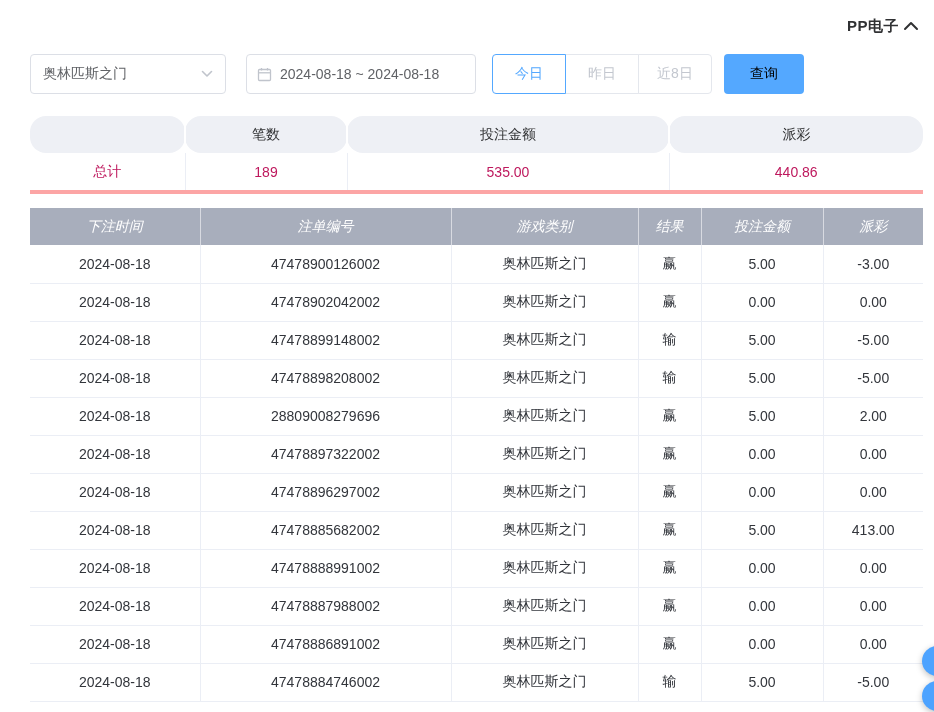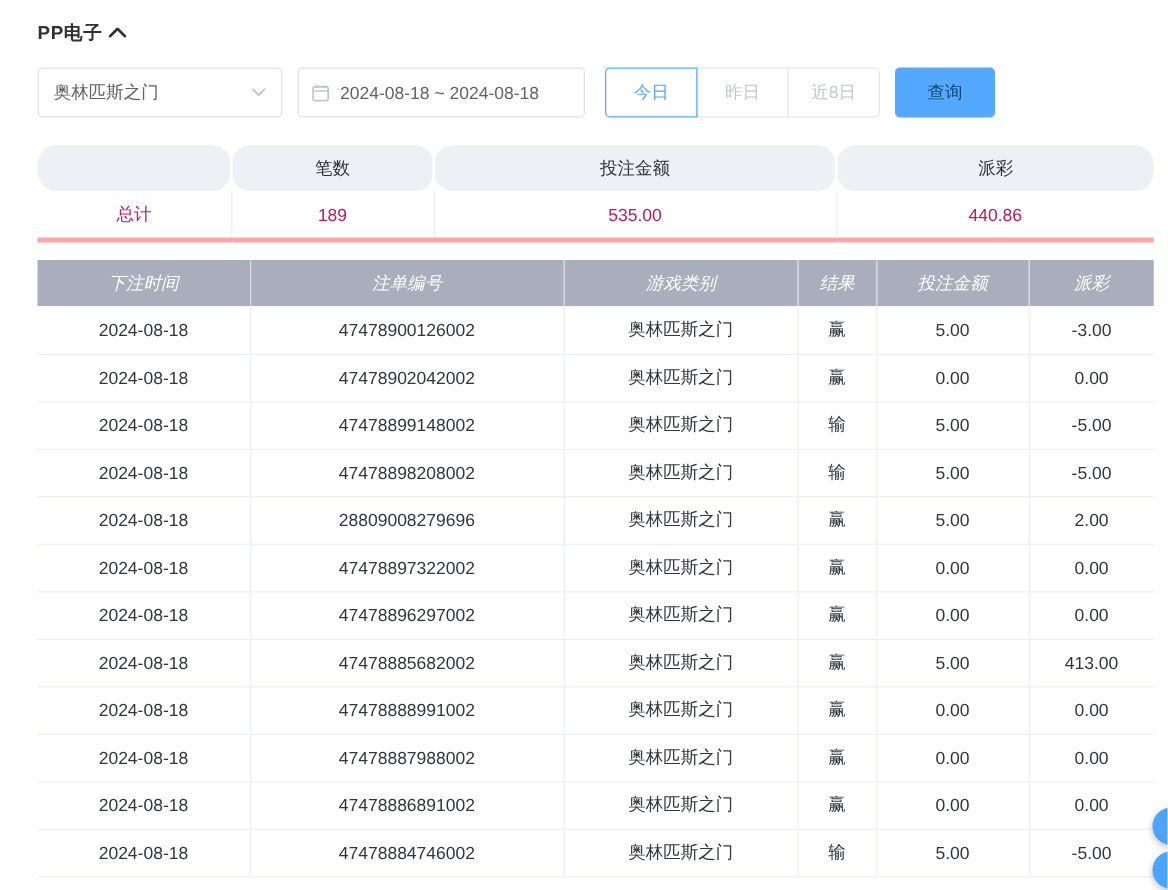--- a/index.html
+++ b/index.html
@@ -7,47 +7,47 @@
   body {
     overflow: hidden;
     background: #ffffff;
     font-family: "Liberation Sans", "DejaVu Sans", sans-serif;
     color: #303133;
     position: relative;
   }
   .wrap { padding: 14px 11px 0 30px; }
 
   
-  .header-row { display: flex; justify-content: flex-start; align-items: center; height: 24px; }
+  .header-row { display: flex; justify-content: flex-end; align-items: center; height: 24px; }
   .title { font-size: 15px; font-weight: bold; color: #303133; letter-spacing: .5px; }
   .collapse-btn { background: none; border: none; cursor: pointer; padding: 2px 4px; line-height: 0; }
 
   
   .filter-row { margin-top: 16px; display: flex; align-items: center; }
   .select-box {
     width: 196px; height: 40px; border: 1px solid #dcdfe6; border-radius: 4px;
     display: flex; align-items: center; justify-content: space-between;
     padding: 0 12px; font-size: 14px; color: #606266; background: #fff; cursor: pointer;
   }
   .date-box {
-    margin-left: 12px; width: 230px; height: 40px; border: 1px solid #dcdfe6; border-radius: 4px;
+    margin-left: 20px; width: 230px; height: 40px; border: 1px solid #dcdfe6; border-radius: 4px;
     display: flex; align-items: center; gap: 8px;
     padding: 0 10px; font-size: 14px; color: #606266; background: #fff; cursor: pointer; white-space: nowrap;
   }
   .btn-group { margin-left: 16px; display: flex; }
   .qbtn {
     width: 74px; height: 40px; border: 1px solid #e4e7ed; background: #fff;
     font-size: 14px; color: #c3c7cf; cursor: pointer; margin-left: -1px;
     font-family: inherit;
   }
   .qbtn:first-child { margin-left: 0; border-radius: 4px 0 0 4px; }
   .qbtn:last-child { border-radius: 0 4px 4px 0; }
   .qbtn.active { border-color: #54a8ff; color: #54a8ff; position: relative; z-index: 1; }
   .search-btn {
-    margin-left: 12px; width: 80px; height: 40px; background: #54a8ff; color: #0c4a6e;
+    margin-left: 12px; width: 80px; height: 40px; background: #54a8ff; color: #000000;
     border: none; border-radius: 4px; font-size: 14px; cursor: pointer; font-family: inherit;
   }
 
   
   table { border-collapse: collapse; table-layout: fixed; width: 893px; font-size: 14px; }
   th { font-weight: normal; }
 
   .summary-table { margin-top: 22px; }
   .summary-table th {
     background: #eef0f5; height: 37px; color: #303133;

